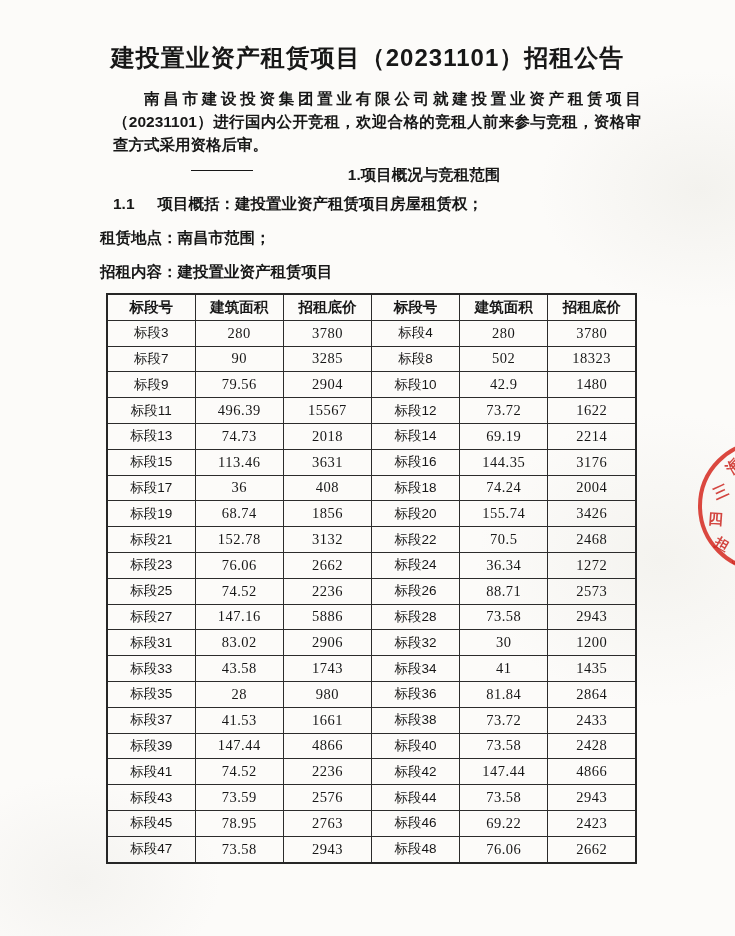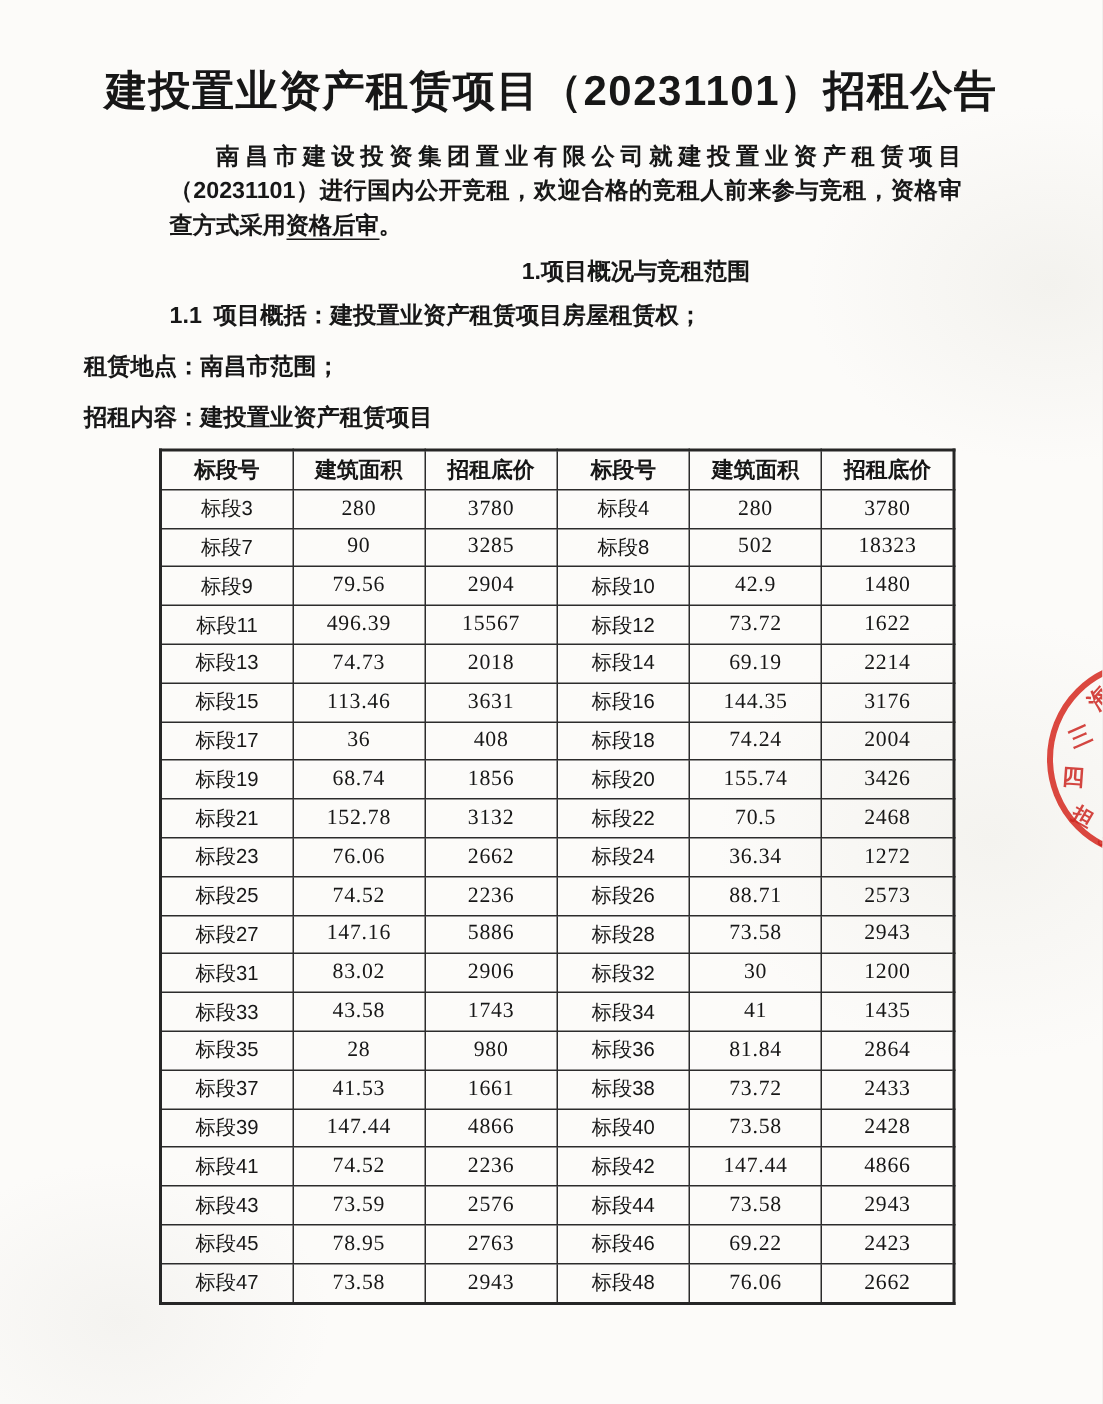--- a/index.html
+++ b/index.html
@@ -12,42 +12,42 @@
     font-family:"Liberation Sans","DejaVu Sans",sans-serif;
     background:
       radial-gradient(230px 170px at 700px 190px, #f3f2ee, rgba(243,242,238,0) 70%),
       radial-gradient(260px 210px at 660px 560px, #f4f3ef, rgba(244,243,239,0) 70%),
       radial-gradient(200px 150px at 80px 880px, #f4f3f0, rgba(244,243,240,0) 70%),
       #fcfbf9;
   }
   .title{
     margin:0;padding-top:42px;
     text-align:center;
-    font-size:28px;font-weight:bold;letter-spacing:1px;
+    font-size:24px;font-weight:bold;letter-spacing:1px;
   }
   .intro{
     margin:13px 90px 0 113px;
     width:528px;
     font-size:15.5px;font-weight:600;
     line-height:23px;
     text-align:justify;
     text-indent:2em;
   }
-  .intro .ul{border-bottom:1.5px solid #171717;padding-bottom:0;}
+  .intro .ul{border-bottom:1.5px solid #171717;padding-bottom:17px;}
   .h2{
     margin:9px 0 0 113px;
     font-size:15.5px;font-weight:bold;text-align:center;
   }
   .item11{
     margin:8px 0 0 113px;
     font-size:15.5px;font-weight:600;
   }
-  .item11 .num{margin-right:8px;}
+  .item11 .num{margin-right:23px;}
   .subline{
-    margin:13px 0 0 56px;
+    margin:13px 0 0 100px;
     font-size:15.5px;font-weight:600;
   }
   table.lots{
     margin:10px 0 0 106px;
     width:531px;
     table-layout:fixed;
     border-collapse:collapse;
     border:2px solid #262626;
   }
   table.lots th, table.lots td{

